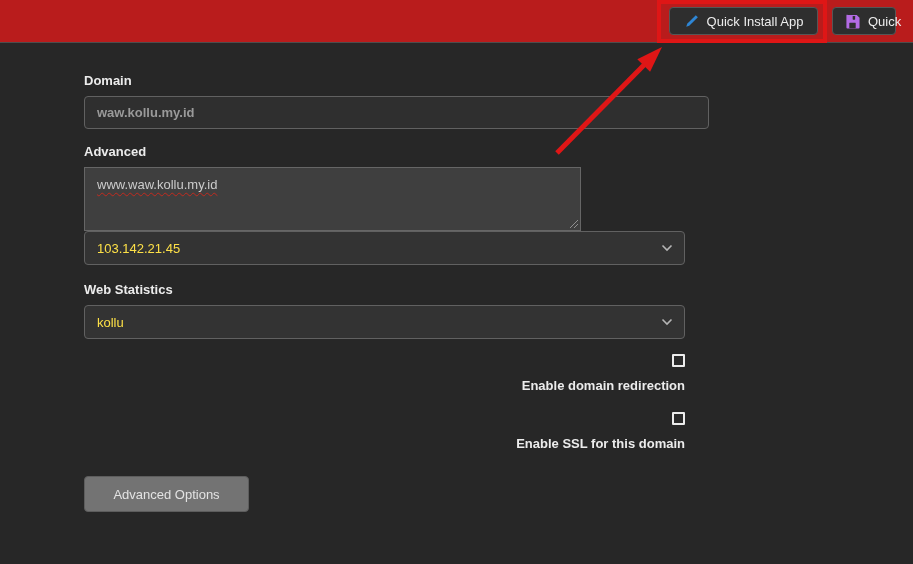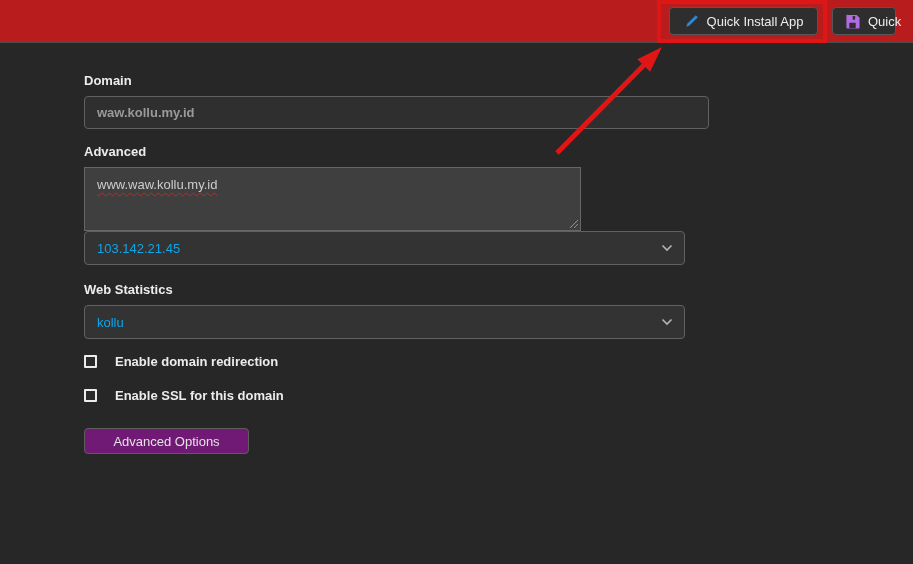--- a/index.html
+++ b/index.html
@@ -106,53 +106,54 @@
   .resize-handle {
     position: absolute; right: 2px; bottom: 2px;
     width: 10px; height: 10px;
   }
   .select {
     position: relative;
     width: 601px; height: 34px;
     background: #333333;
     border: 1px solid #616161;
     border-radius: 4px;
-    color: #0ea5e9;
+    color: #fde047;
     font-size: 13px;
     display: flex; align-items: center;
     padding: 0 30px 0 12px;
     cursor: pointer;
   }
   .select .chevron {
     position: absolute; right: 11px; top: 50%;
     transform: translateY(-50%);
     display: block;
   }
   .checkbox-row {
-    display: flex; align-items: center; gap: 18px;
-    cursor: pointer;
+    display: flex; align-items: flex-end; gap: 11px;
+    cursor: pointer;
+    flex-direction: column;
   }
   .cb-row-1 { margin-top: 15px; }
   .cb-row-2 { margin-top: 19px; }
   .checkbox {
     width: 13px; height: 13px;
     border: 2px solid #ececec;
     background: #2a2a2a;
     border-radius: 1px;
     flex: 0 0 auto;
   }
   .checkbox-label {
     font-size: 13px;
     font-weight: 700;
     color: #ececec;
   }
   .advanced-btn {
     margin-top: 25px;
-    width: 165px; height: 26px;
-    background: #701a75;
+    width: 165px; height: 36px;
+    background: #737373;
     border: 1px solid #5d5d5d;
     border-radius: 4px;
     color: #e3e3e3;
     font-size: 13px;
     font-family: "Liberation Sans", sans-serif;
     display: flex; align-items: center; justify-content: center;
     cursor: pointer;
   }
 </style>
 </head>

